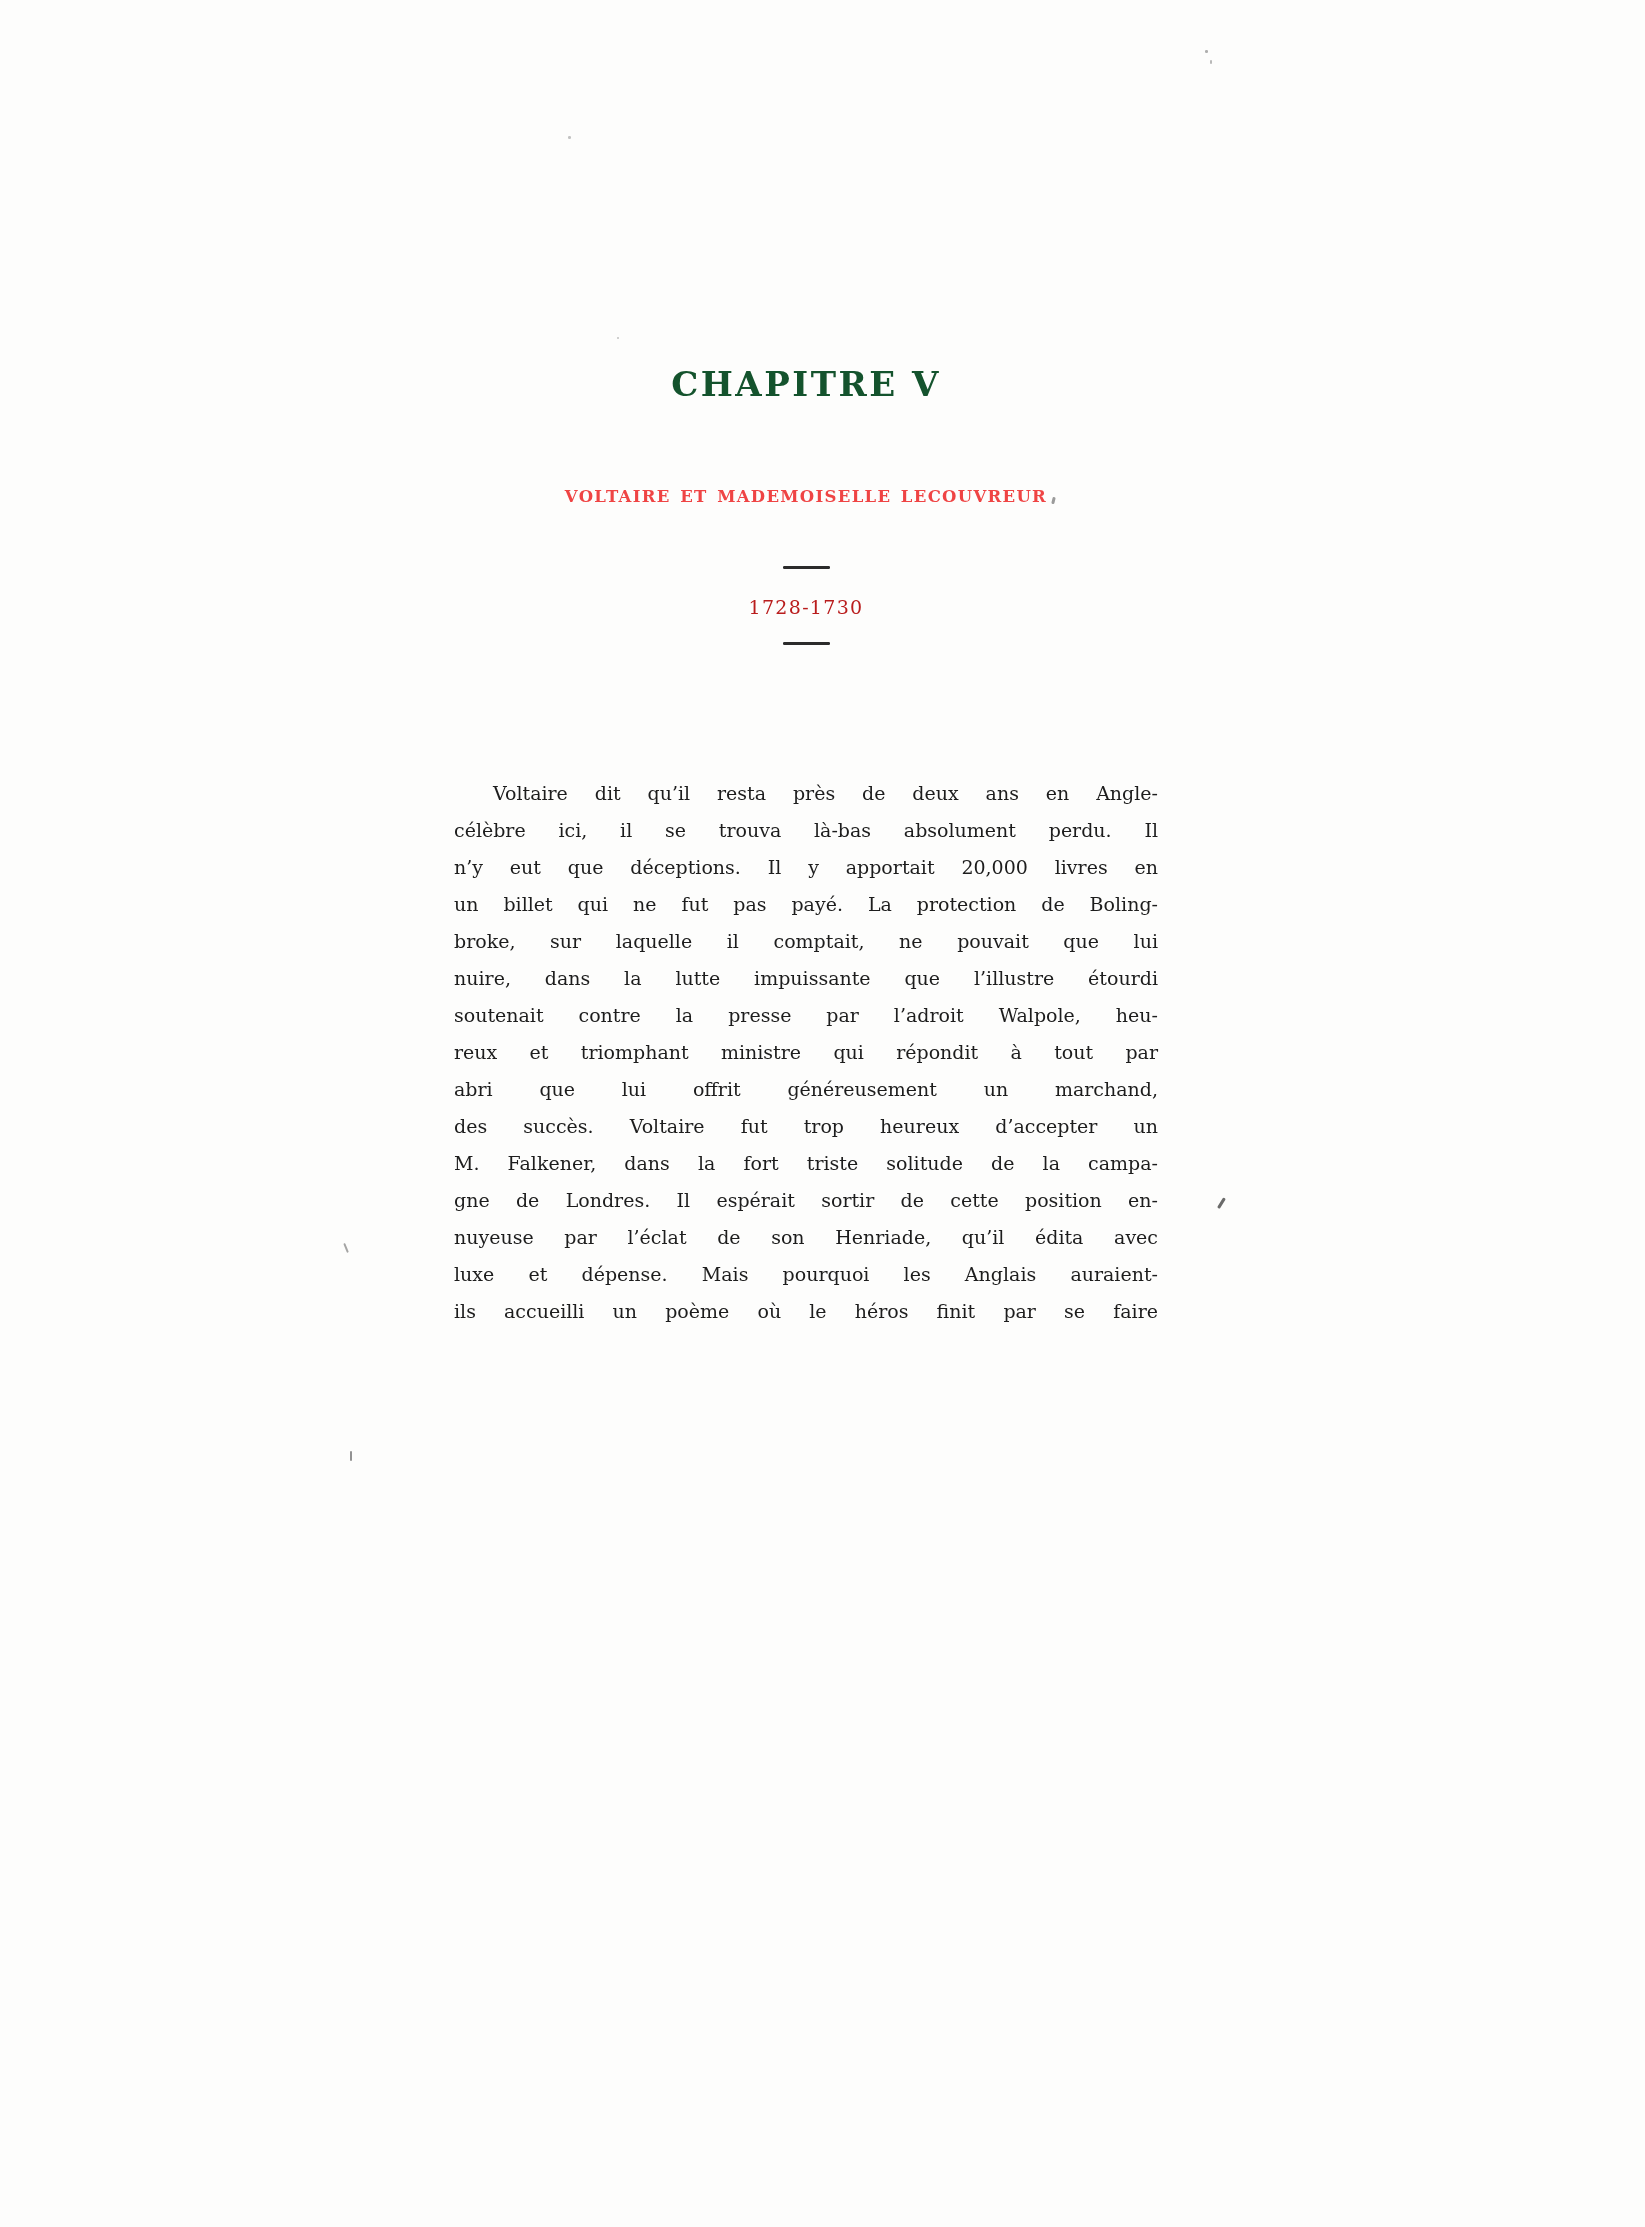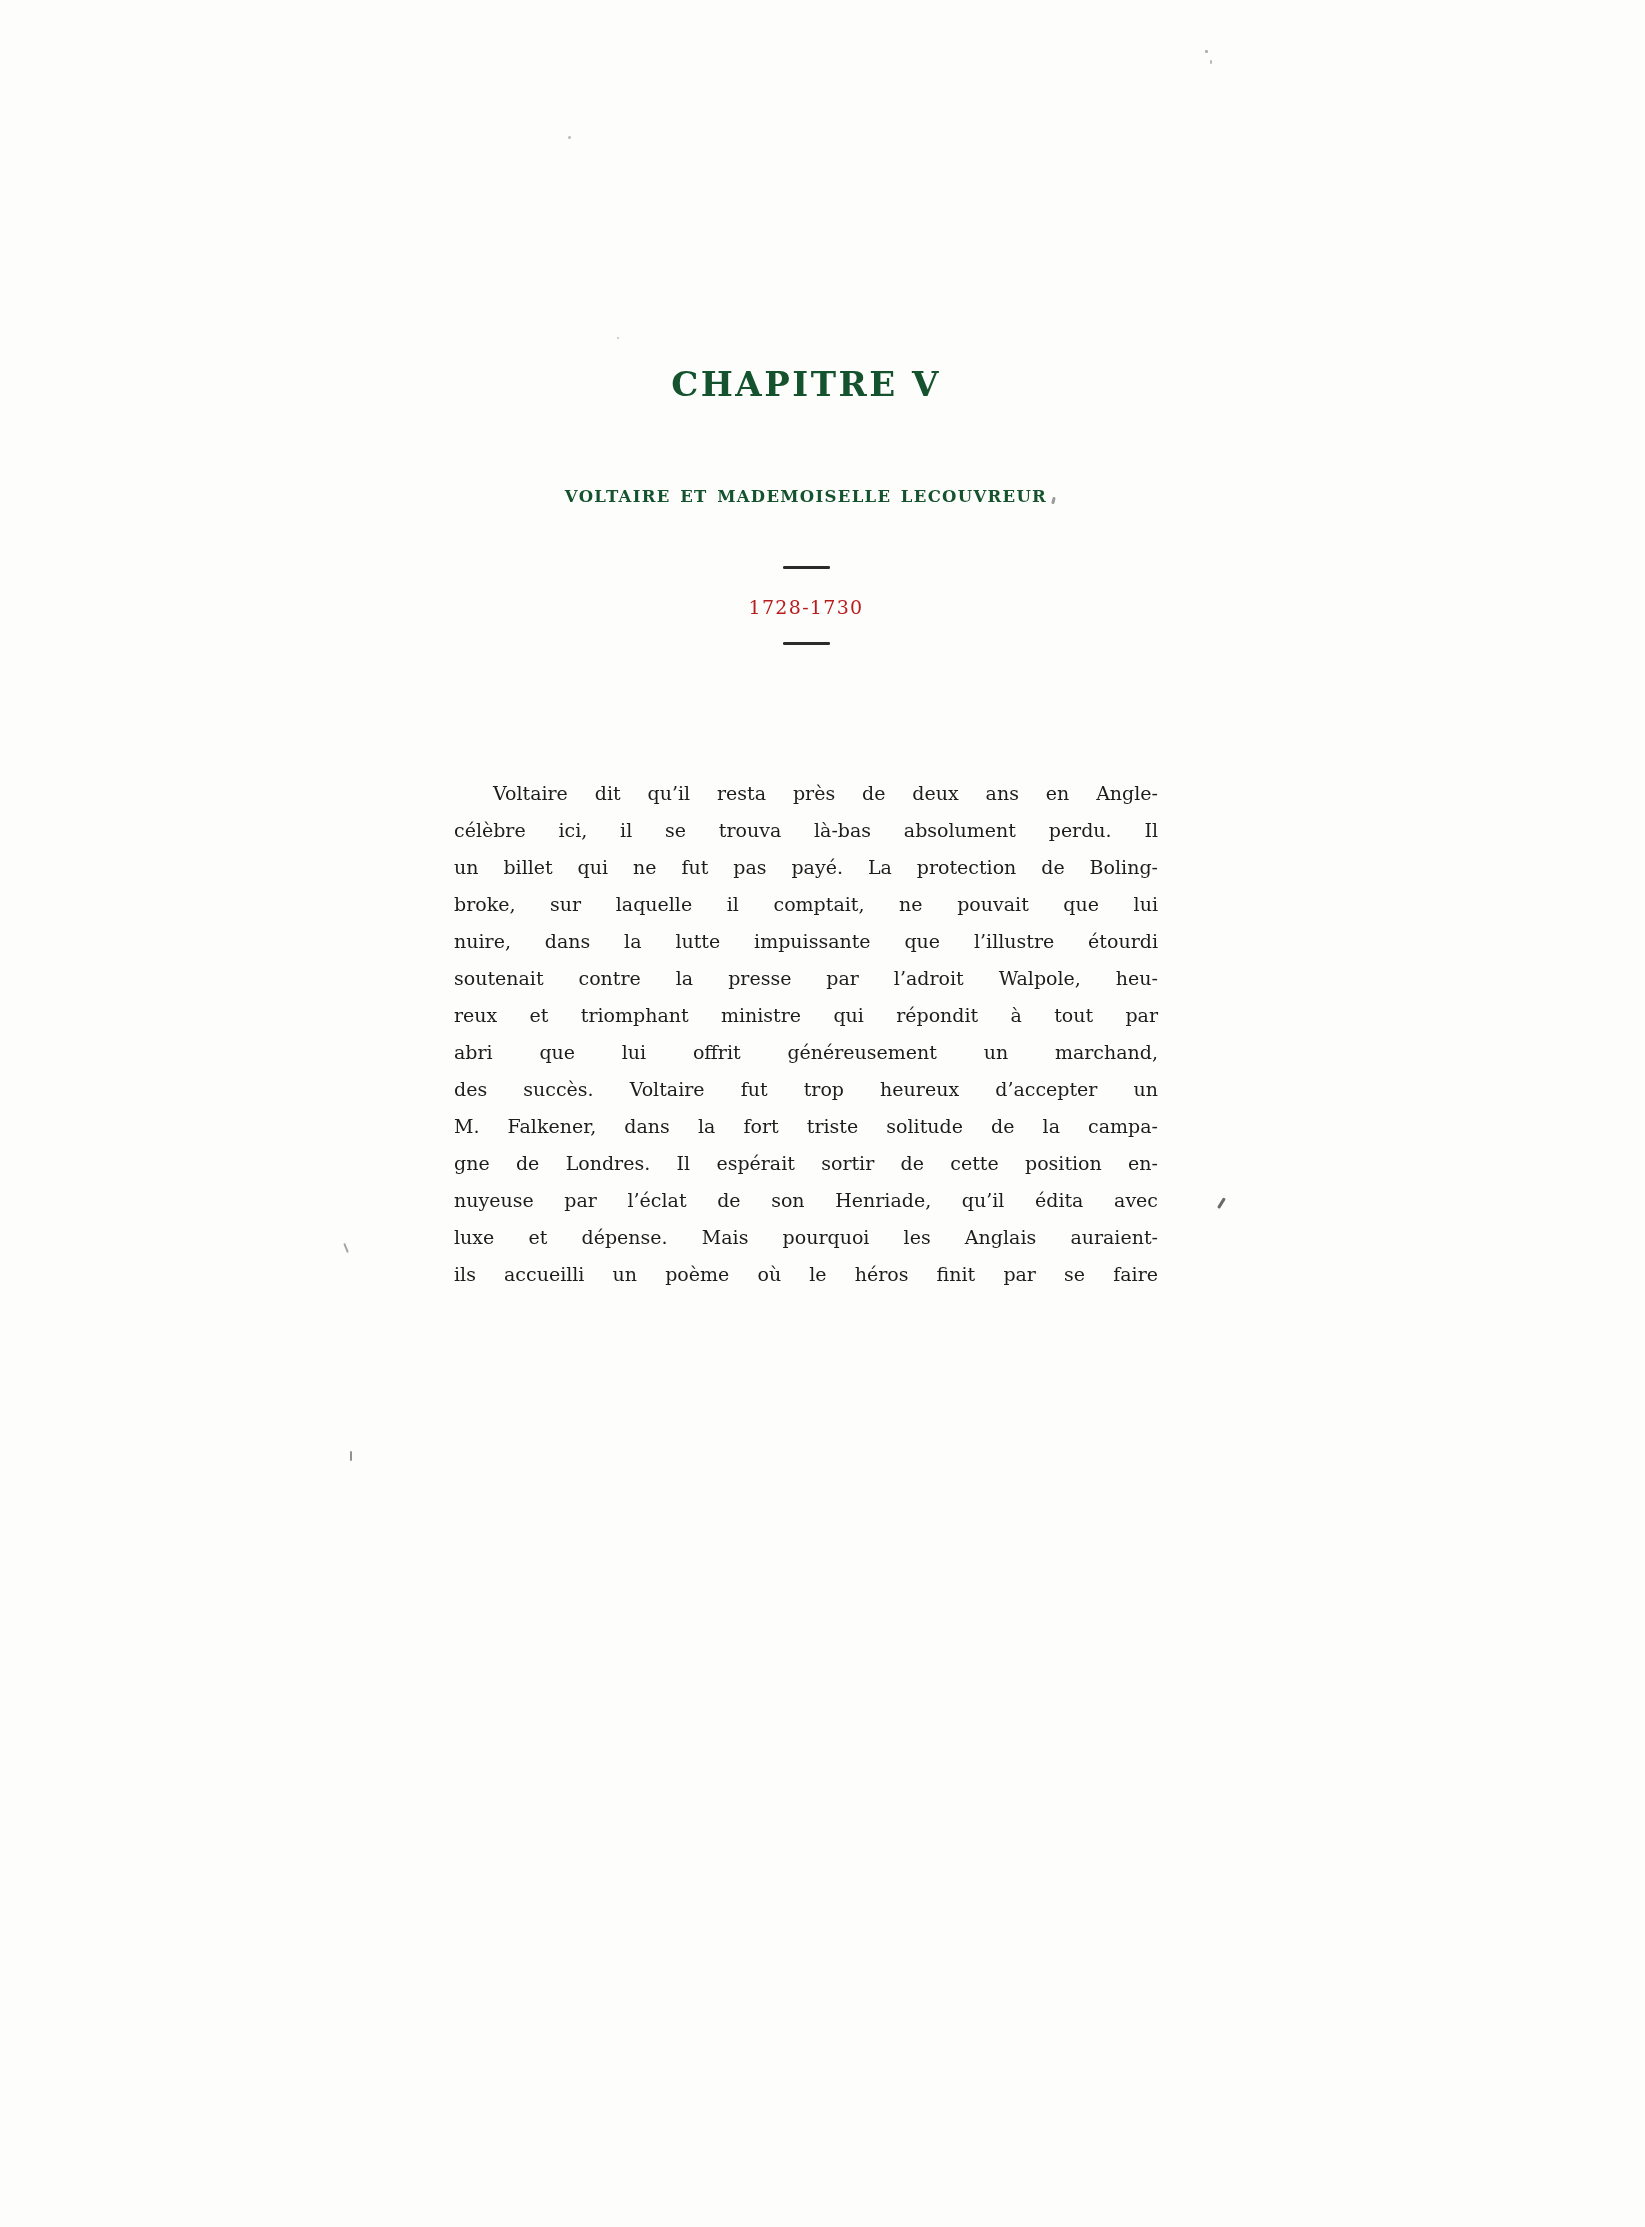--- a/index.html
+++ b/index.html
@@ -36,21 +36,21 @@
     color: #14532d;
   }
   .chapter-subtitle {
     margin-top: 84px;
     text-align: center;
     font-size: 16.5px;
     line-height: 19px;
     font-weight: bold;
     letter-spacing: 1.3px;
     word-spacing: 2.5px;
-    color: #14532d;
+    color: #ef4444;
   }
   .divider {
     width: 47px;
     height: 3.2px;
     background: #2b2b2b;
     margin-left: auto;
     margin-right: auto;
     border-radius: 1.3px;
   }
   .divider-top { margin-top: 60px; }
@@ -107,20 +107,21 @@
 
     <div class="divider divider-top"></div>
 
     <div class="date-range">1728-1730</div>
 
     <div class="divider divider-bottom"></div>
 
     <div class="paragraph">
       <div class="line indent">Voltaire dit qu’il resta près de deux ans en Angle-</div>
       <div class="line">célèbre ici, il se trouva là-bas absolument perdu. Il</div>
+      <div class="line">n’y eut que déceptions. Il y apportait 20,000 livres en</div>
       <div class="line">un billet qui ne fut pas payé. La protection de Boling-</div>
       <div class="line">broke, sur laquelle il comptait, ne pouvait que lui</div>
       <div class="line">nuire, dans la lutte impuissante que l’illustre étourdi</div>
       <div class="line">soutenait contre la presse par l’adroit Walpole, heu-</div>
       <div class="line">reux et triomphant ministre qui répondit à tout par</div>
       <div class="line">abri que lui offrit généreusement un marchand,</div>
       <div class="line">des succès. Voltaire fut trop heureux d’accepter un</div>
       <div class="line">M. Falkener, dans la fort triste solitude de la campa-</div>
       <div class="line">gne de Londres. Il espérait sortir de cette position en-</div>
       <div class="line"><span>nuyeuse par l’éclat de son </span><span class="italic">Henriade</span><span>, qu’il édita avec</span></div>

